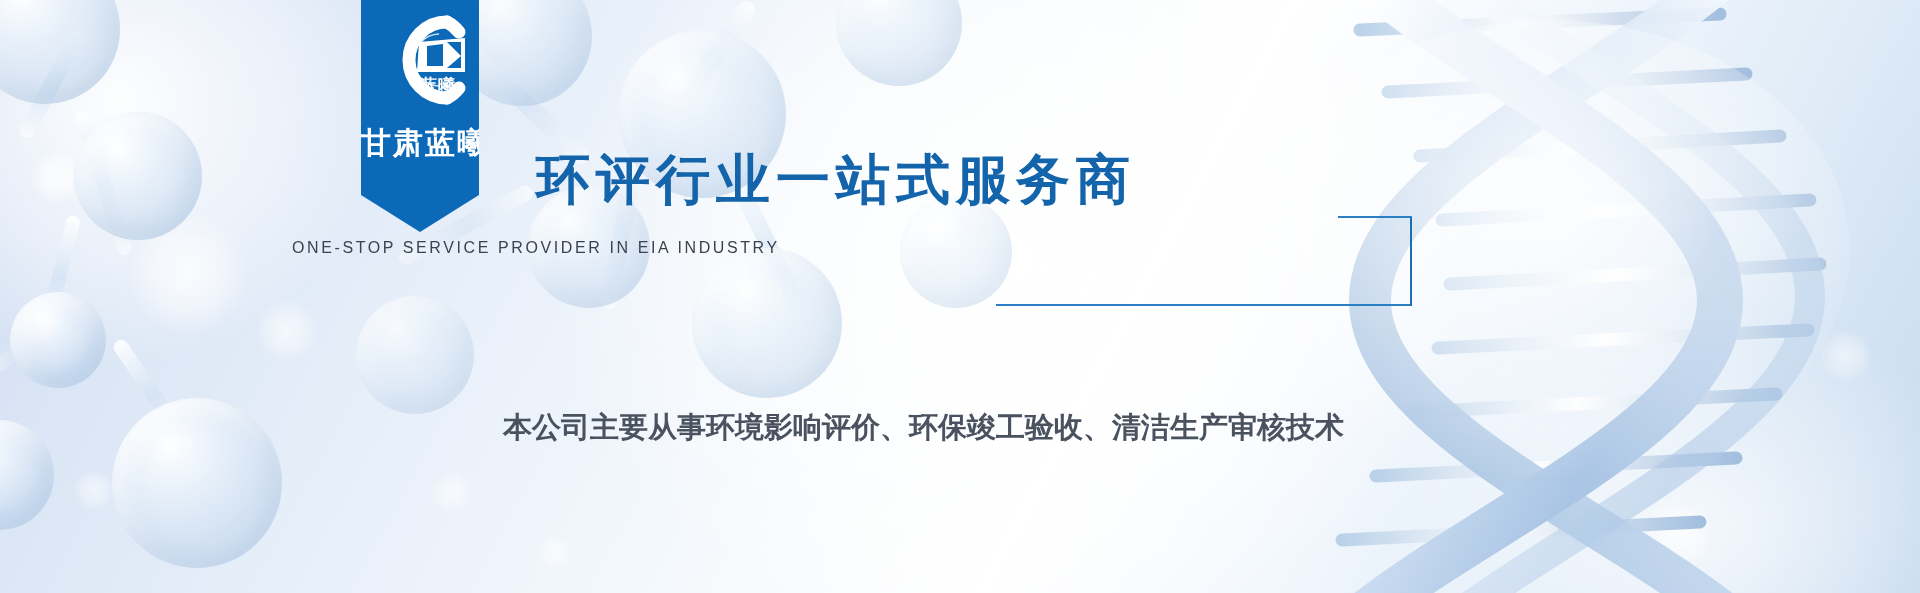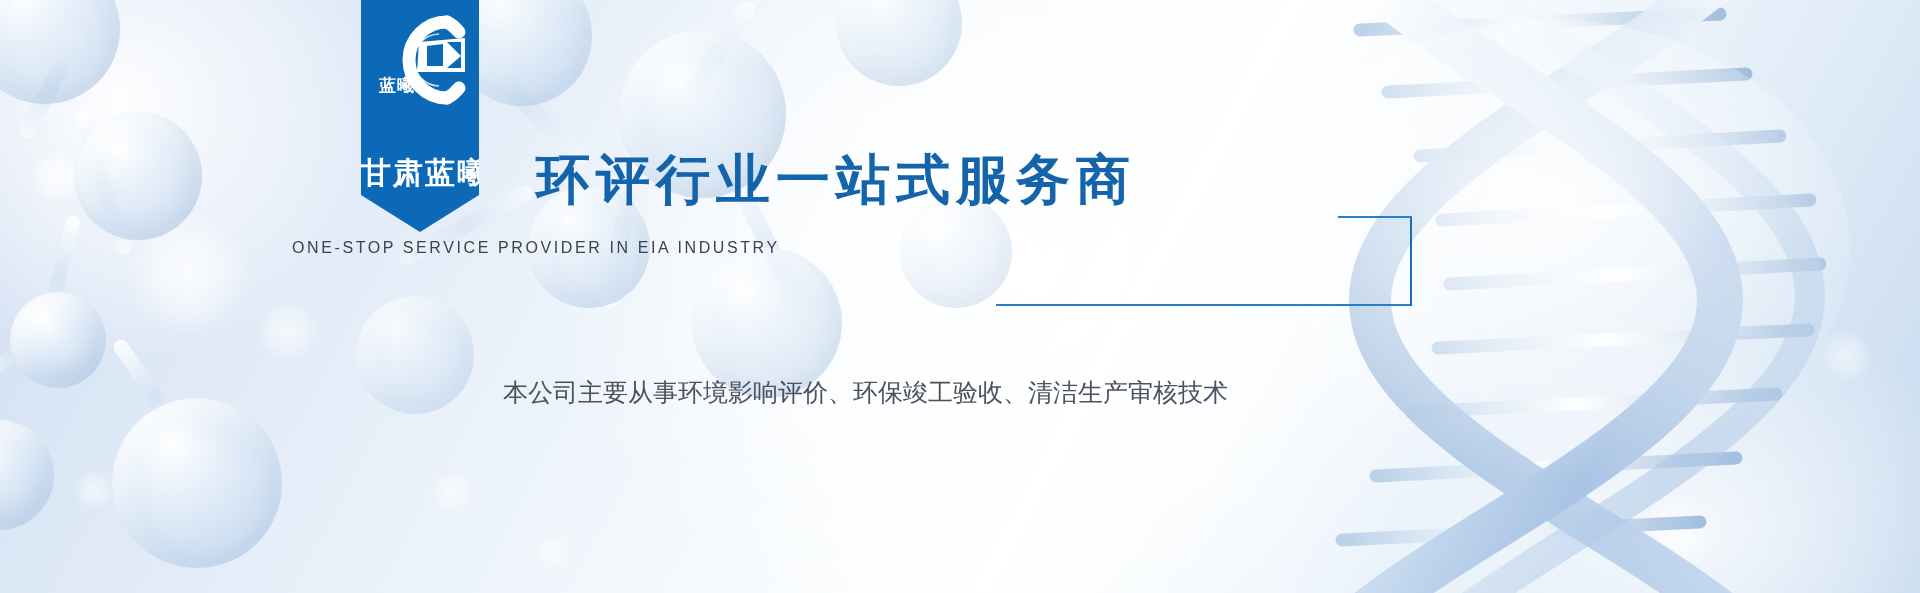--- a/index.html
+++ b/index.html
@@ -80,21 +80,20 @@
     left: 0;
     top: 123px;
     width: 118px;
     text-align: center;
     color: #ffffff;
     font-size: 30px;
     letter-spacing: 2px;
     font-weight: 700;
     font-family: "DejaVu Sans", "Liberation Sans", sans-serif;
     white-space: nowrap;
-    margin-top: 30px;
   }
 
   
   .headline {
     position: absolute;
     left: 536px;
     top: 144px;
     color: #1464ac;
     font-size: 54px;
     font-weight: 700;
@@ -127,27 +126,28 @@
     position: absolute;
     width: 2px;
     background: #1d6fb5;
     z-index: 5;
   }
 
   
   .para {
     position: absolute;
     left: 503px;
-    top: 372px;
+    top: 407px;
     width: 800px;
     color: #4a5260;
-    font-size: 25px;
+    font-size: 29px;
     line-height: 41px;
     font-family: "DejaVu Sans", "Liberation Sans", sans-serif;
     z-index: 5;
+    font-weight: bold;
   }
   .para div { white-space: nowrap; }
 </style>
 </head>
 <body>
 
 <div class="banner">
 
   <div class="glow" style="left:-140px; top:-160px; width:520px; height:520px;
               background:radial-gradient(circle at 50% 50%, rgba(255,255,255,0.95) 0%, rgba(255,255,255,0.45) 45%, rgba(255,255,255,0) 72%);"></div>
@@ -252,21 +252,21 @@
         <path d="M 86 14 A 38 38 0 0 1 98 24" fill="none" stroke="#ffffff" stroke-width="13" stroke-linecap="round"></path>
 
         <path d="M 78 26 A 27 27 0 0 0 52 52" fill="none" stroke="#ffffff" stroke-width="1.6" opacity="0.8"></path>
         <path d="M 52 52 A 27 27 0 0 0 78 78" fill="none" stroke="#ffffff" stroke-width="1.6" opacity="0.8"></path>
 
         <path d="M 58 34 L 104 30 L 104 64 L 56 64 Z" fill="#ffffff"></path>
         <path d="M 66 38 L 66 58 L 82 58 L 82 36 Z" fill="#0b69b8"></path>
         <path d="M 86 34 L 100 34 L 100 60 L 86 60 Z" fill="#0b69b8"></path>
         <path d="M 86 34 L 100 48 L 86 60 Z" fill="#ffffff"></path>
       </svg>
-      <div style="position:absolute; left:0; top:66px; width:118px; text-align:left; transform:translateX(18px);
+      <div style="position:absolute; left:0; top:66px; width:118px; text-align:center; transform:translateX(18px);
                   color:#ffffff; font-size:17px; font-weight:700; letter-spacing:1px;
                   font-family:'DejaVu Sans','Liberation Sans',sans-serif;">蓝曦</div>
     </div>
     <div class="badge-name">甘肃蓝曦</div>
   </div>
 
   <div class="headline">环评行业一站式服务商</div>
 
   <div class="subhead">ONE-STOP SERVICE PROVIDER IN EIA INDUSTRY</div>
 

